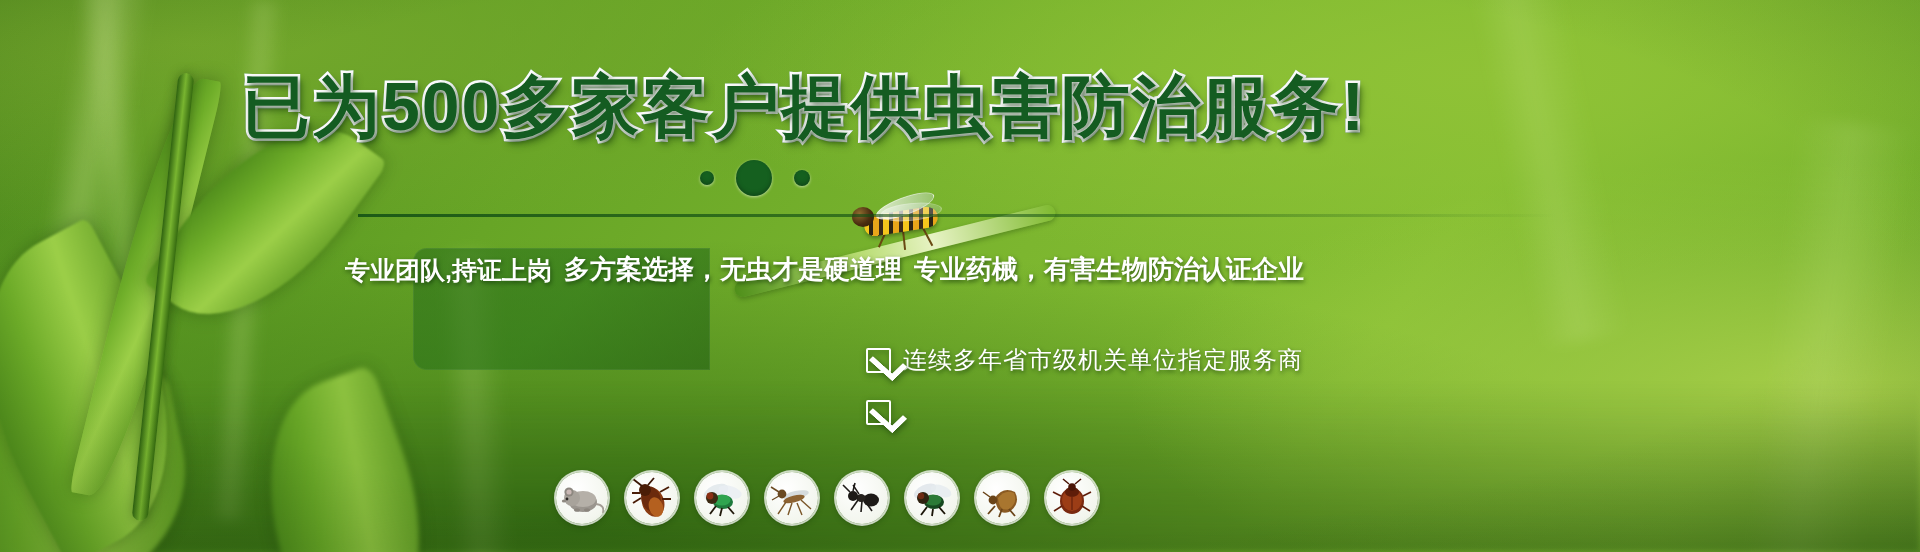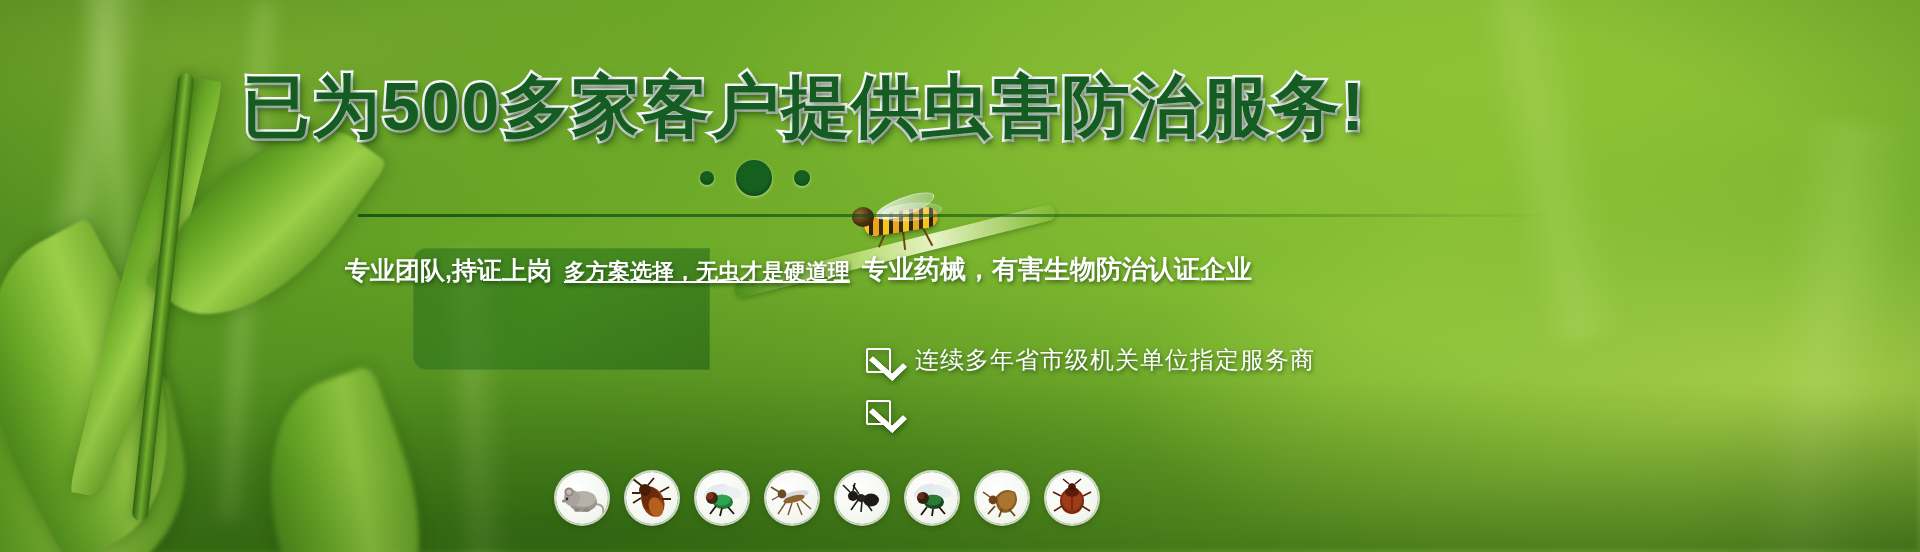--- a/index.html
+++ b/index.html
@@ -156,29 +156,29 @@
     display:flex; flex-direction:row; gap:12px;
     align-items:flex-end;
     padding-right:18px;
   }
   .pl {
     color:#ffffff; font-weight:bold;
     text-shadow:1px 2px 4px rgba(10,45,5,.65);
     white-space:nowrap;
   }
   .pl1 { font-size:25px; }
-  .pl2 { font-size:22px;text-decoration:underline; }
+  .pl2 { font-size:26px; }
   .pl3 { font-size:26px; }
 
   
   .checklist {
     position:absolute; left:866px; top:344px;
     display:flex; flex-direction:column; gap:24px;
   }
-  .check-row { display:flex; align-items:center; gap:24px;font-family:Liberation Mono, monospace; }
+  .check-row { display:flex; align-items:center; gap:12px;font-family:Liberation Mono, monospace; }
   .check-box {
     width:25px; height:25px; flex:0 0 25px;
     border:2px solid #ffffff; border-radius:2px;
     position:relative;
     filter:drop-shadow(1px 2px 3px rgba(10,45,5,.6));
   }
   .check-box::after {
     content:""; position:absolute;
     left:4px; top:3px; width:26px; height:15px;
     border-right:6px solid #fff; border-bottom:6px solid #fff;

